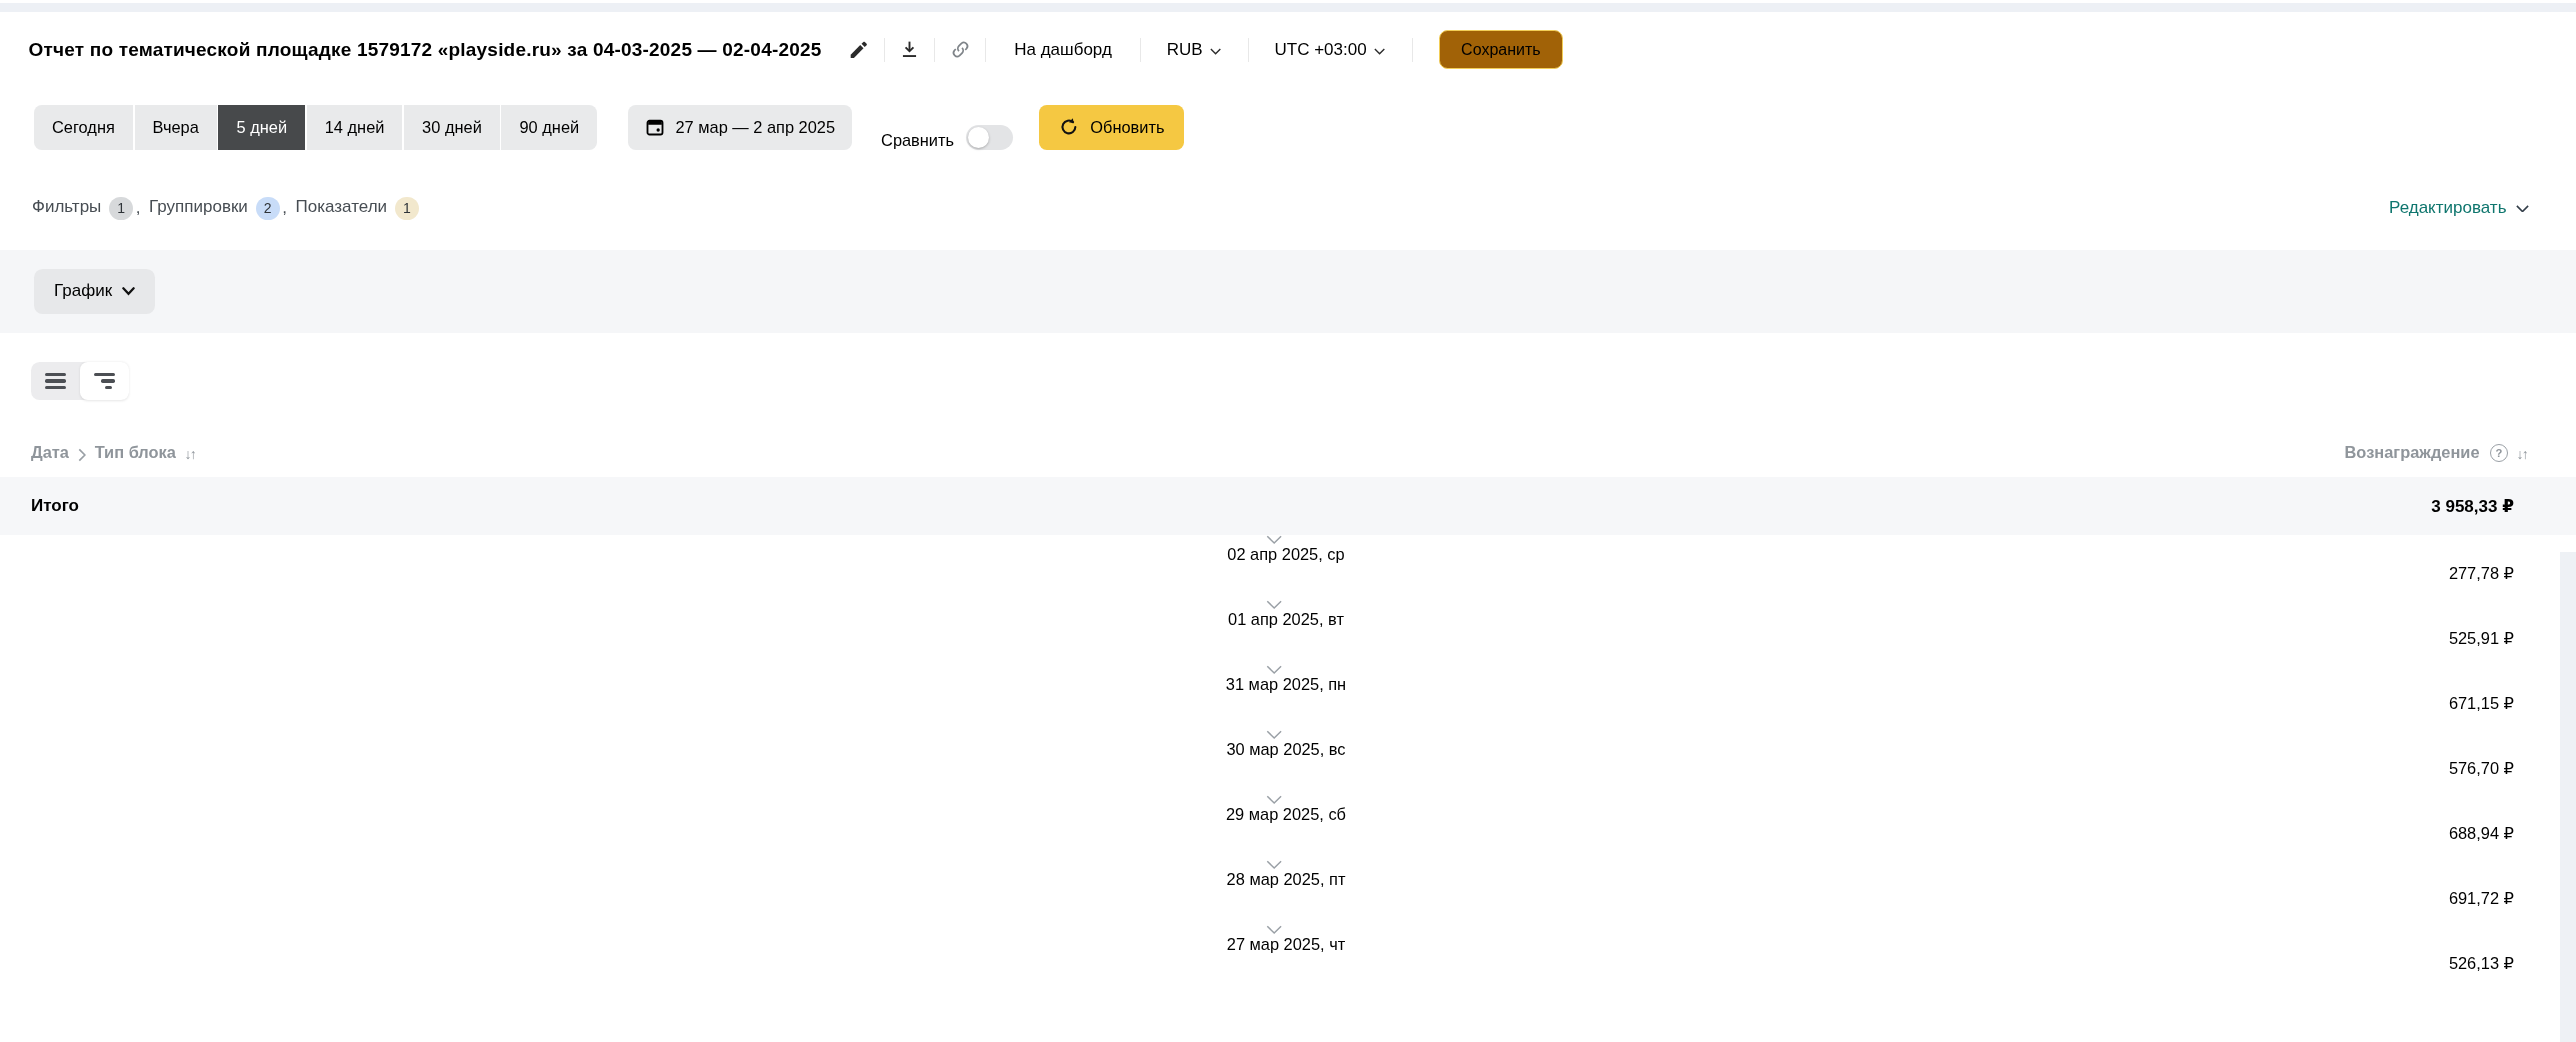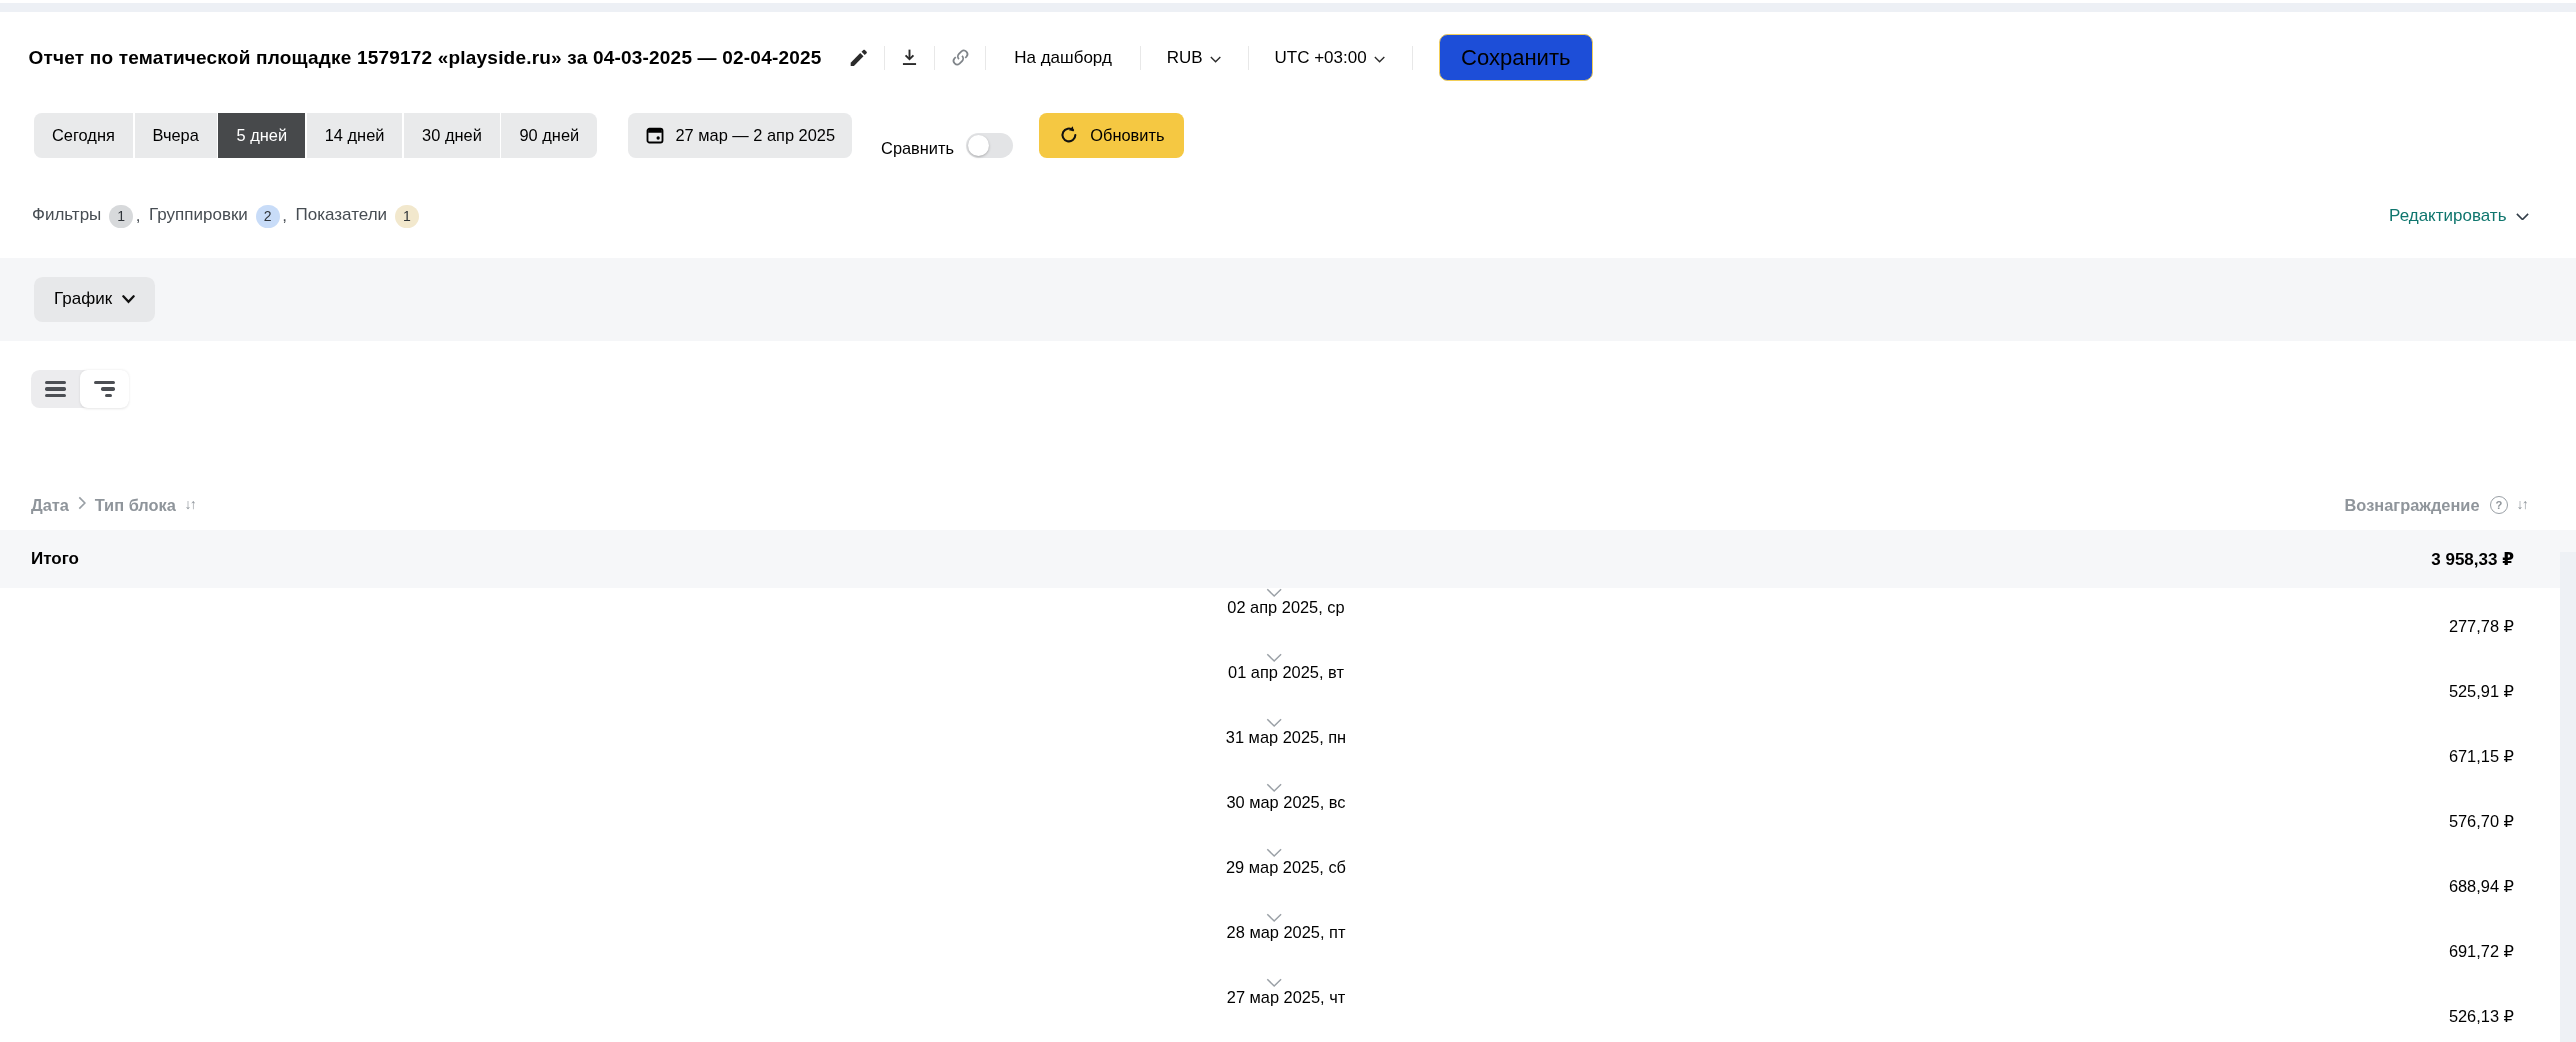--- a/index.html
+++ b/index.html
@@ -5,30 +5,30 @@
   * { box-sizing: border-box; }
   html,body { margin:0; padding:0; }
   body {
     width:2576px; height:1043px; position:relative; overflow:hidden;
     background:#ffffff; color:#000;
     font-family:"Liberation Sans","DejaVu Sans",sans-serif;
   }
   .top-strip { height:8.6px; margin-top:3.4px; background:#edf0f5; }
 
   
-  .header { display:flex; align-items:center; height:76px; padding:0 34px 0 28.5px;margin-top:8px; }
+  .header { display:flex; align-items:center; height:76px; padding:0 34px 0 28.5px; }
   .title { font-size:19px; font-weight:700; letter-spacing:0.2px; white-space:nowrap; }
   .hdr-tools { display:flex; align-items:center; margin-left:12px; }
   .tool { width:50px; height:38px; display:flex; align-items:center; justify-content:center; cursor:pointer; background:none; border:none; }
   .vsep { width:0.9px; height:24px; background:#e8e8e8; }
   .hdr-link { font-size:17px; padding:0 28px; cursor:pointer; white-space:nowrap; }
   .hdr-select { font-size:17px; padding:0 26px; display:flex; align-items:center; gap:7.8px; cursor:pointer; white-space:nowrap; }
   .chev { display:inline-block; }
-  .save-btn { margin-left:26px; background:#1d4ed8; border:1.7px solid #f2ce57; border-radius:8.6px;
-              padding:9.5px 21.6px; font-size:22px; font-family:inherit; cursor:pointer; }
+  .save-btn { margin-left:26px; background:#a16207; border:1.7px solid #f2ce57; border-radius:8.6px;
+              padding:9.5px 21.6px; font-size:16px; font-family:inherit; cursor:pointer; }
 
   
   .period-bar { display:flex; align-items:flex-end; margin:17px 0 0 34px; height:45px; }
   .seg-group { display:flex; gap:1.7px; border-radius:7.8px; overflow:hidden; }
   .seg-btn { background:#e9eaeb; border:none; font-size:16.4px; height:45px; padding:0 18px;
              font-family:inherit; cursor:pointer; white-space:nowrap; }
   .seg-btn.selected { background:#47494b; color:#fff; }
   .date-btn { margin-left:31px; display:flex; align-items:center; gap:10.3px; background:#e9eaeb; border:none;
               border-radius:7.8px; height:45px; padding:0 17px; font-size:16.4px; font-family:inherit; cursor:pointer; white-space:nowrap; }
   .compare-label { margin-left:29px; font-size:16.4px; }
@@ -61,21 +61,21 @@
             border:none; background:transparent; border-radius:7.8px; cursor:pointer; }
   .sw-btn.selected { background:#fff; box-shadow:0 0.9px 2.6px rgba(0,0,0,.10); }
   .icon-lines { display:flex; flex-direction:column; gap:3.4px; width:21px; }
   .icon-lines i { display:block; height:3.4px; background:#4c4f54; border-radius:1.7px; width:21px; }
   .icon-tree i:nth-child(2) { width:14px; align-self:flex-end; }
   .icon-tree i:nth-child(3) { width:7.8px;  align-self:flex-end; margin-right:2.6px; }
 
   
   .thead { display:flex; align-items:center; justify-content:space-between; margin-top:43px;
            padding:0 49px 0 31px; color:#8f959b; font-weight:700; font-size:16.4px; }
-  .thead-left, .thead-right { display:flex; align-items:flex-start;margin-top:45px; }
+  .thead-left, .thead-right { display:flex; align-items:flex-end; }
   .crumb { cursor:pointer; white-space:nowrap; }
   .crumb-chev { margin:0 8.6px; display:flex; }
   .sort { font-size:14px; font-weight:400; letter-spacing:-1.7px; color:#8f959b; margin-left:8.6px; cursor:pointer; }
   .help { width:18px; height:18px; border:1.7px solid #9aa0a6; border-radius:50%; font-size:11.2px; font-weight:700;
           color:#8f959b; display:inline-flex; align-items:center; justify-content:center; margin-left:10.3px; cursor:pointer; }
 
   .totals { display:flex; align-items:center; justify-content:space-between; height:58px; background:#f6f7f9;
             margin-top:15.5px; padding:0 62px 0 31px; font-size:17px; font-weight:700; }
 
   .trow { display:flex; align-items:center; height:65px; padding:0 62px 0 34px; font-size:16.4px; background:#fff;flex-direction:column; }

